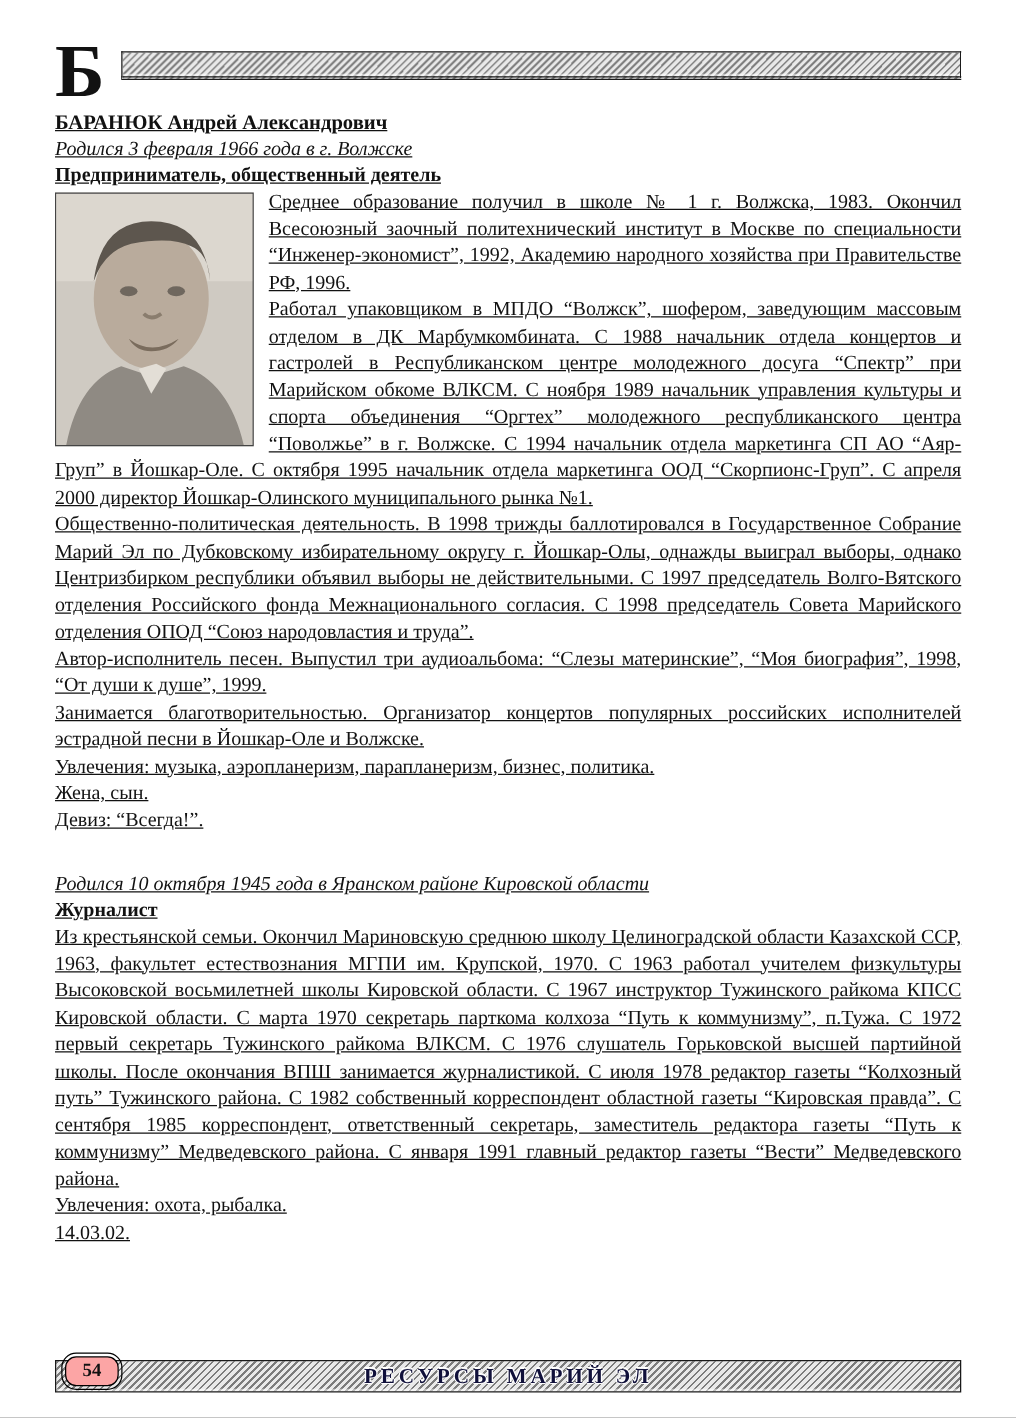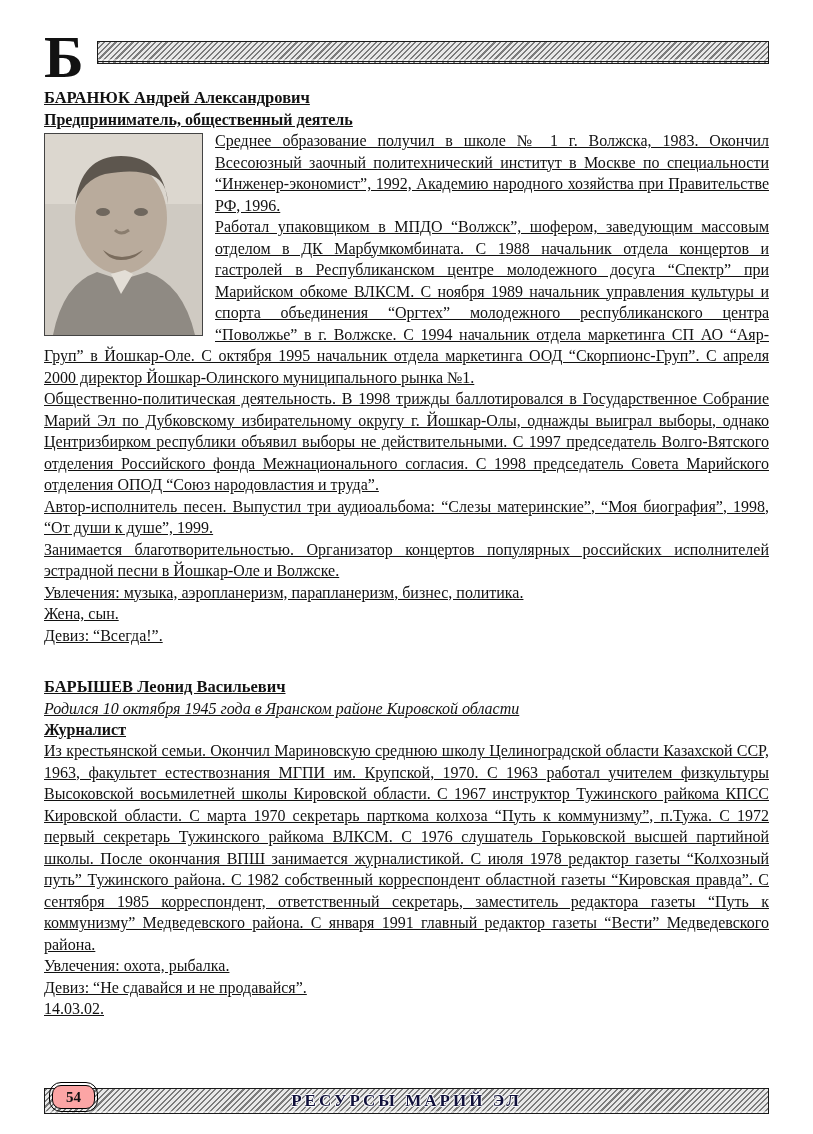--- a/index.html
+++ b/index.html
@@ -87,20 +87,21 @@
 
   <div class="section-header">
     <span class="section-letter">Б</span>
     <span class="hatch top-bar"></span>
   </div>
 
   <div class="content">
 
     <section class="entry clearfix">
       <h2>БАРАНЮК Андрей Александрович</h2>
+      <div class="birth">Родился 3 февраля 1966 года в г. Волжске</div>
       <div class="role">Предприниматель, общественный деятель</div>
 
       <div class="photo">
         <svg viewBox="0 0 157 201" preserveAspectRatio="none">
           <rect x="0" y="0" width="157" height="201" fill="#cfcac2"></rect>
           <rect x="0" y="0" width="157" height="70" fill="#dcd7cf"></rect>
           <ellipse cx="76" cy="84" rx="46" ry="56" fill="#b9ab9c"></ellipse>
           <path d="M30 70 Q36 22 76 22 Q118 22 123 70 Q122 48 108 42 Q92 34 60 40 Q38 46 30 70 Z" fill="#5d564e"></path>
           <ellipse cx="58" cy="78" rx="7" ry="4" fill="#6f675e"></ellipse>
           <ellipse cx="96" cy="78" rx="7" ry="4" fill="#6f675e"></ellipse>
@@ -117,27 +118,25 @@
       <p>Автор-исполнитель песен. Выпустил три аудиоальбома: “Слезы материнские”, “Моя биография”, 1998, “От души к душе”, 1999.</p>
       <p>Занимается благотворительностью. Организатор концертов популярных российских исполнителей эстрадной песни в Йошкар-Оле и Волжске.</p>
       <p>Увлечения:  музыка, аэропланеризм, парапланеризм, бизнес, политика.</p>
       <p>Жена, сын.</p>
       <p>Девиз: “Всегда!”.</p>
     </section>
 
     <div class="entry-gap"></div>
 
     <section class="entry">
-      <h2>БАРЫШЕВ Леонид Васильевич</h2>
       <div class="birth">Родился 10 октября 1945 года в Яранском районе Кировской области</div>
       <div class="role">Журналист</div>
 
       <p>Из крестьянской семьи. Окончил Мариновскую среднюю школу Целиноградской области Казахской ССР, 1963, факультет естествознания МГПИ им. Крупской, 1970. С 1963 работал учителем физкультуры Высоковской восьмилетней школы Кировской области. С 1967 инструктор Тужинского райкома КПСС Кировской области. С марта 1970 секретарь парткома колхоза “Путь к коммунизму”, п.Тужа. С 1972 первый секретарь Тужинского райкома ВЛКСМ. С 1976 слушатель Горьковской высшей партийной школы. После окончания ВПШ занимается журналистикой. С июля 1978 редактор газеты “Колхозный путь” Тужинского района. С 1982 собственный корреспондент областной газеты “Кировская правда”. С сентября 1985 корреспондент, ответственный секретарь, заместитель редактора газеты “Путь к коммунизму” Медведевского района. С января 1991 главный редактор газеты “Вести” Медведевского района.</p>
       <p>Увлечения: охота, рыбалка.</p>
-      <p>Девиз: “Не сдавайся и не продавайся”.</p>
       <p>14.03.02.</p>
     </section>
 
   </div>
 
   <div class="footer">
     <div class="footer-bar hatch">
       <span class="footer-title">РЕСУРСЫ МАРИЙ ЭЛ</span>
     </div>
     <span class="page-badge">54</span>

